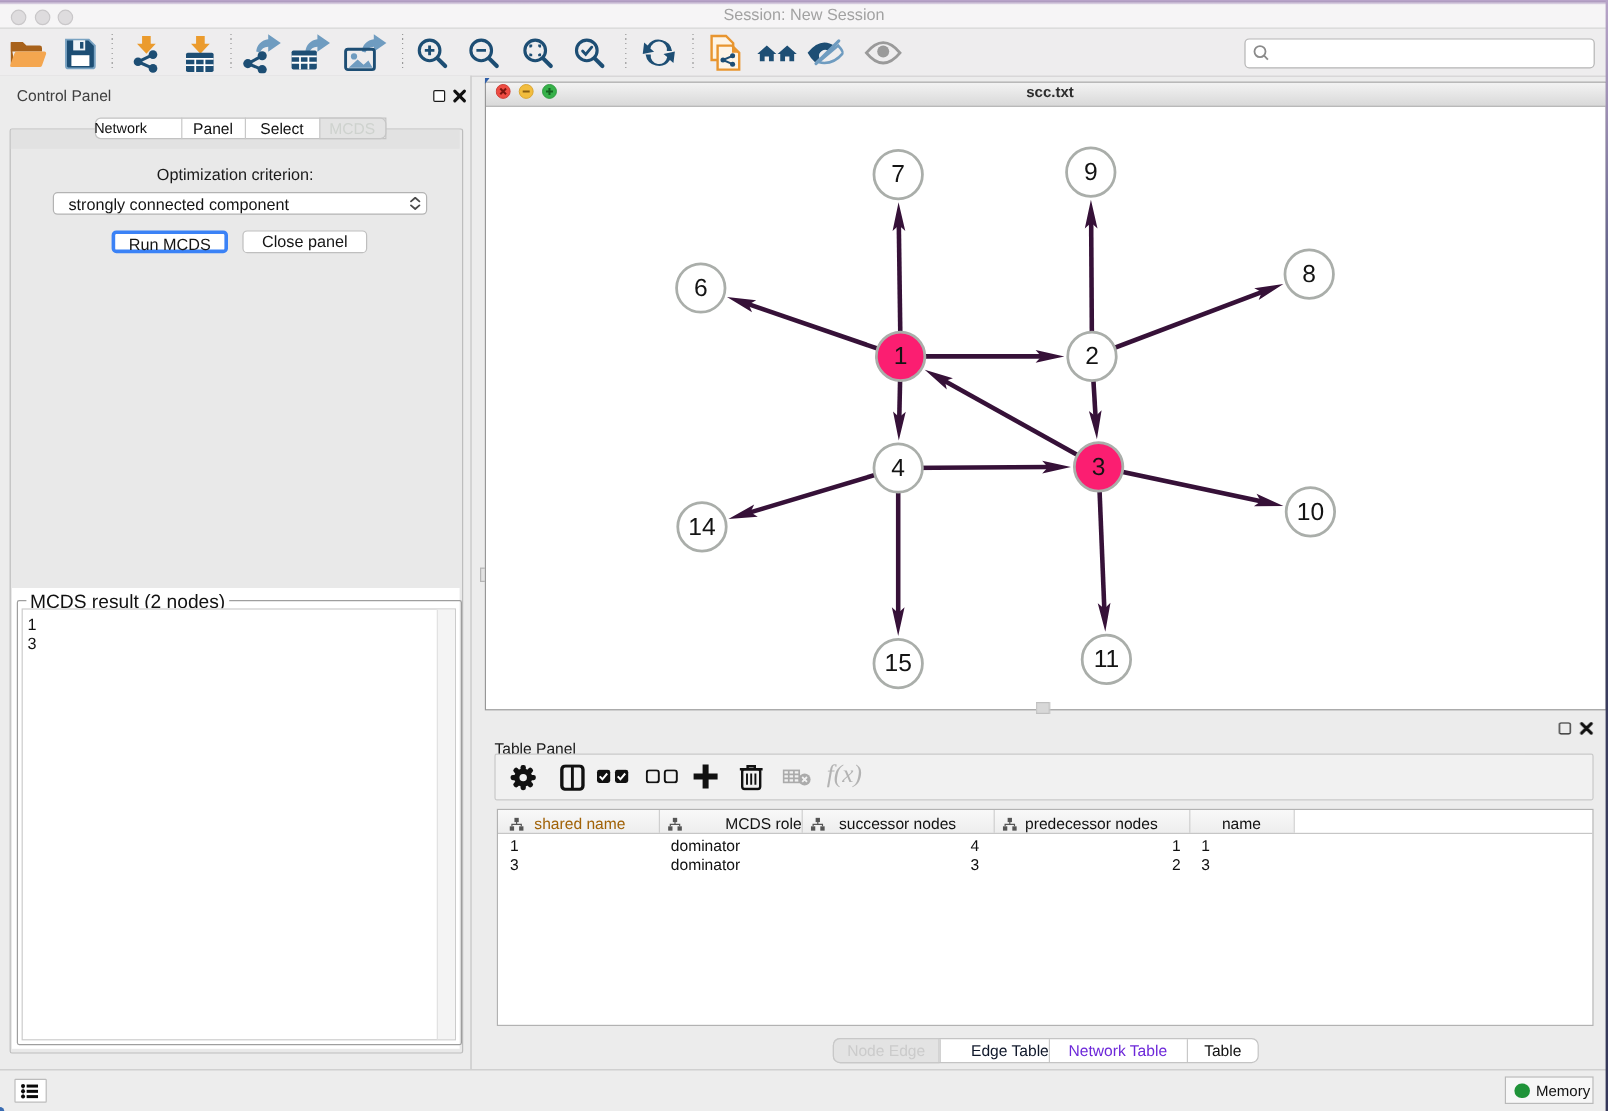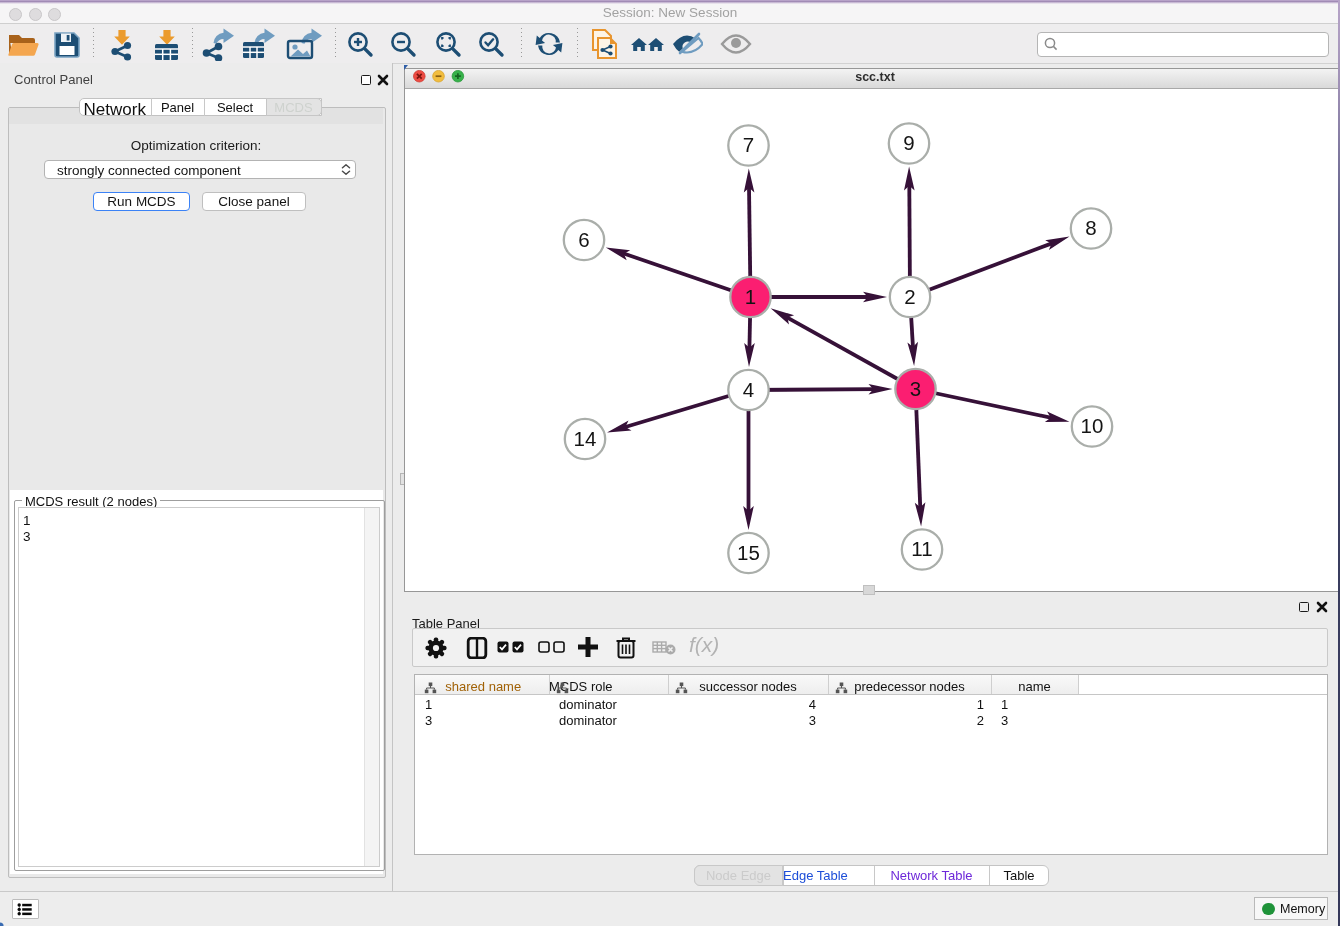--- a/index.html
+++ b/index.html
@@ -143,35 +143,35 @@
 <div class="abs" style="left:361px;top:75px;width:8px;height:8px;border:1.6px solid #1a1a1a;border-radius:1.5px;background:#fff"></div>
 <svg class="abs" style="left:377px;top:74px" width="12" height="12">
     <path d="M2 2 L10 10 M10 2 L2 10" stroke="#111" stroke-width="2.6" stroke-linecap="round"></path>
   </svg>
 <div class="abs" style="left:8px;top:107px;width:376px;height:769px;background:#e9e9e9;border:1px solid #bdbdbd;border-radius:2px"></div>
 <div class="abs" style="left:9px;top:108px;width:374px;height:16px;background:#e2e2e2"></div>
 <div class="abs" style="left:78.5px;top:97.5px;width:243px;height:18.5px;background:#fff;border:1px solid #c2c2c2;border-radius:5px 0 0 5px;box-sizing:border-box"></div>
 <div class="abs" style="left:266px;top:97.5px;width:55.5px;height:18.5px;background:#e3e3e3;border:1px solid #c6c6c6;border-radius:0 5px 5px 0;box-sizing:border-box"></div>
 <div class="abs" style="left:151px;top:98px;width:1px;height:17.5px;background:#c8c8c8"></div>
 <div class="abs" style="left:204px;top:98px;width:1px;height:17.5px;background:#c8c8c8"></div>
-<div class="txt" style="left:78.5px;top:100px;width:72.5px;text-align:center;font-size:17px;color:#111">Network</div>
+<div class="txt" style="left:78.5px;top:100px;width:72.5px;text-align:left;font-size:12px;color:#111">Network</div>
 <div class="txt" style="left:151px;top:100px;width:53px;text-align:center;font-size:13px;color:#111">Panel</div>
 <div class="txt" style="left:204px;top:100px;width:62px;text-align:center;font-size:13px;color:#111">Select</div>
 <div class="txt" style="left:266px;top:100px;width:55px;text-align:center;font-size:13px;color:#ced2ce">MCDS</div>
 <div class="txt" style="left:9px;top:137.5px;width:374px;text-align:center;font-size:13.5px;color:#1a1a1a">Optimization criterion:</div>
 <div class="abs" style="left:44px;top:160px;width:312px;height:19px;background:#fff;border:1px solid #b3b3b3;border-radius:4px;box-sizing:border-box"></div>
 <div class="txt" style="left:57px;top:162.5px;font-size:13.5px;color:#151515">strongly connected component</div>
 <svg class="abs" style="left:341px;top:164px" width="10" height="11">
     <path d="M1.5 3.8 L5 0.8 L8.5 3.8 M1.5 7.2 L5 10.2 L8.5 7.2" fill="none" stroke="#4a4a4a" stroke-width="1.5" stroke-linejoin="round" stroke-linecap="round"></path>
   </svg>
-<div class="txt" style="left:93px;top:191.5px;width:97px;height:19px;line-height:18px;text-align:center;font-size:13.5px;color:#151515;background:#fff;border:1px solid #3b82f6;border-radius:4px;box-sizing:border-box">Run MCDS</div>
+<div class="txt" style="left:93px;top:191.5px;width:97px;height:19px;line-height:18px;text-align:center;font-size:13.5px;color:#151515;background:#fff;border:3px solid #3b82f6;border-radius:4px;box-sizing:border-box">Run MCDS</div>
 <div class="txt" style="left:202px;top:191.5px;width:104px;height:19px;line-height:18px;text-align:center;font-size:13.5px;color:#151515;background:#fff;border:1px solid #bfbfbf;border-radius:4px;box-sizing:border-box">Close panel</div>
 <div class="abs" style="left:10px;top:490px;width:373px;height:384px;background:#fff"></div>
 <div class="abs" style="left:14px;top:500px;width:369px;height:369px;border:1px solid #9e9e9e;border-radius:2px"></div>
-<div class="txt" style="left:22px;top:493.5px;font-size:13px;color:#111;background:#fff;padding:0 3px">MCDS result (2 nodes)</div>
+<div class="txt" style="left:22px;top:493.5px;font-size:16px;color:#111;background:#fff;padding:0 3px">MCDS result (2 nodes)</div>
 <div class="abs" style="left:17.5px;top:507px;width:362px;height:360px;background:#fff;border:1px solid #ccc;box-sizing:border-box"></div>
 <div class="abs" style="left:364px;top:508px;width:14px;height:358px;background:#f4f4f4;border-left:1px solid #e2e2e2"></div>
 <div class="txt" style="left:23px;top:513px;font-size:13.5px;color:#111">1</div>
 <div class="txt" style="left:23px;top:529px;font-size:13.5px;color:#111">3</div>
 <div class="abs" style="left:400px;top:473px;width:5px;height:10px;background:#e2e2e2;border:1px solid #b5b5b5"></div>
 
 <div class="abs" style="left:404px;top:68px;width:934.5px;height:524px;background:#fff;border:1px solid #979797;box-sizing:border-box"></div>
 <div class="abs" style="left:405px;top:69px;width:932.5px;height:18.5px;background:linear-gradient(#f3f3f3,#d9d9d9);border-bottom:1px solid #a8a8a8"></div>
 <div class="txt" style="left:409px;top:70px;width:932px;text-align:center;font-size:12.5px;font-weight:700;color:#2e2e2e">scc.txt</div>
 <svg class="abs" style="left:403.8px;top:64.6px" width="4" height="5">
@@ -296,34 +296,34 @@
     <g fill="none" stroke="#ababab" stroke-width="1.4">
       <rect x="1" y="3" width="13" height="10"></rect>
       <line x1="1" y1="6.3" x2="14" y2="6.3"></line>
       <line x1="1" y1="9.6" x2="14" y2="9.6"></line>
       <line x1="5.3" y1="3" x2="5.3" y2="13"></line>
       <line x1="9.6" y1="3" x2="9.6" y2="13"></line>
     </g>
     <circle cx="18.5" cy="10.5" r="5" fill="#ababab"></circle>
     <path d="M16.5 8.5 l4 4 M20.5 8.5 l-4 4" stroke="#f1f1f1" stroke-width="1.5"></path>
   </svg>
-<div class="txt" style="left:689px;top:633px;font-family:Liberation Sans, sans-serif;font-style:italic;font-size:21px;color:#b3b3b3">f(x)</div>
+<div class="txt" style="left:689px;top:633px;font-family:Liberation Serif, serif;font-style:italic;font-size:21px;color:#b3b3b3">f(x)</div>
 <div class="abs" style="left:414px;top:674px;width:914px;height:181px;background:#fff;border:1px solid #b2b2b2;box-sizing:border-box"></div>
 <div class="abs" style="left:415px;top:675px;width:663px;height:20px;background:linear-gradient(#f9f9f9,#ededed);box-sizing:border-box"></div>
 <div class="abs" style="left:415px;top:694px;width:912px;height:1px;background:#c6c6c6"></div>
 <div class="abs" style="left:549px;top:675px;width:1px;height:19px;background:#cfcfcf"></div>
 <div class="txt" style="left:417.5px;top:679px;width:131.5px;text-align:center;font-size:13px;color:#a16207">shared name</div>
 <div class="abs" style="left:424px;top:679px"><svg width="13" height="12" viewBox="0 0 13 12" style="vertical-align:-1px">
       <rect x="4.7" y="0.5" width="3.6" height="3.6" fill="#555"></rect>
       <rect x="0.8" y="7.6" width="3.6" height="3.6" fill="#555"></rect>
       <rect x="8.6" y="7.6" width="3.6" height="3.6" fill="#555"></rect>
       <path d="M6.5 4 v2 M2.6 7.6 v-1.6 h7.8 v1.6" fill="none" stroke="#555" stroke-width="1"></path>
     </svg></div>
 <div class="abs" style="left:668px;top:675px;width:1px;height:19px;background:#cfcfcf"></div>
-<div class="txt" style="left:549px;top:679px;width:119px;text-align:left;font-size:13px;color:#111">MCDS role</div>
+<div class="txt" style="left:549px;top:679px;width:119px;text-align:right;font-size:13px;color:#111">MCDS role</div>
 <div class="abs" style="left:556px;top:679px"><svg width="13" height="12" viewBox="0 0 13 12" style="vertical-align:-1px">
       <rect x="4.7" y="0.5" width="3.6" height="3.6" fill="#555"></rect>
       <rect x="0.8" y="7.6" width="3.6" height="3.6" fill="#555"></rect>
       <rect x="8.6" y="7.6" width="3.6" height="3.6" fill="#555"></rect>
       <path d="M6.5 4 v2 M2.6 7.6 v-1.6 h7.8 v1.6" fill="none" stroke="#555" stroke-width="1"></path>
     </svg></div>
 <div class="abs" style="left:828px;top:675px;width:1px;height:19px;background:#cfcfcf"></div>
 <div class="txt" style="left:668px;top:679px;width:160px;text-align:center;font-size:13px;color:#111">successor nodes</div>
 <div class="abs" style="left:675px;top:679px"><svg width="13" height="12" viewBox="0 0 13 12" style="vertical-align:-1px">
       <rect x="4.7" y="0.5" width="3.6" height="3.6" fill="#555"></rect>
@@ -350,21 +350,21 @@
 <div class="txt" style="left:559px;top:713px;font-size:13px;color:#111">dominator</div>
 <div class="txt" style="left:668px;top:713px;width:148px;text-align:right;font-size:13px;color:#111">3</div>
 <div class="txt" style="left:828px;top:713px;width:156px;text-align:right;font-size:13px;color:#111">2</div>
 <div class="txt" style="left:1001px;top:713px;font-size:13px;color:#111">3</div>
 <div class="abs" style="left:694px;top:865px;width:355px;height:21px;background:#fff;border:1px solid #c4c4c4;border-radius:6px;box-sizing:border-box"></div>
 <div class="abs" style="left:694px;top:865px;width:89px;height:21px;background:#e3e3e3;border:1px solid #c8c8c8;border-radius:6px 0 0 6px;box-sizing:border-box"></div>
 <div class="abs" style="left:783px;top:866px;width:1px;height:19px;background:#c8c8c8"></div>
 <div class="abs" style="left:874px;top:866px;width:1px;height:19px;background:#c8c8c8"></div>
 <div class="abs" style="left:989px;top:866px;width:1px;height:19px;background:#c8c8c8"></div>
 <div class="txt" style="left:694px;top:868px;width:89px;text-align:center;font-size:13px;color:#cbcbcb">Node Edge</div>
-<div class="txt" style="left:783px;top:868px;width:91px;text-align:left;font-size:13px;color:#1d4ed8">Edge Table</div>
+<div class="txt" style="left:783px;top:868px;width:91px;text-align:right;font-size:13px;color:#0f172a">Edge Table</div>
 <div class="txt" style="left:874px;top:868px;width:115px;text-align:center;font-size:13px;color:#6d28d9">Network Table</div>
 <div class="txt" style="left:989px;top:868px;width:60px;text-align:center;font-size:13px;color:#111">Table</div>
 
 <div class="abs" style="left:0;top:891px;width:1340px;height:35px;background:#ededed;border-top:1px solid #c9c9c9;box-sizing:border-box"></div>
 <div class="abs" style="left:11.5px;top:899px;width:27px;height:19.5px;background:#fff;border:1px solid #bcbcbc;border-radius:1px;box-sizing:border-box"></div>
 <svg class="abs" style="left:17px;top:902.5px" width="15" height="13">
     <g fill="#0a0a0a">
       <circle cx="2.2" cy="2" r="1.7"></circle>
       <circle cx="2.2" cy="6.4" r="1.7"></circle>
       <circle cx="2.2" cy="10.8" r="1.7"></circle>

